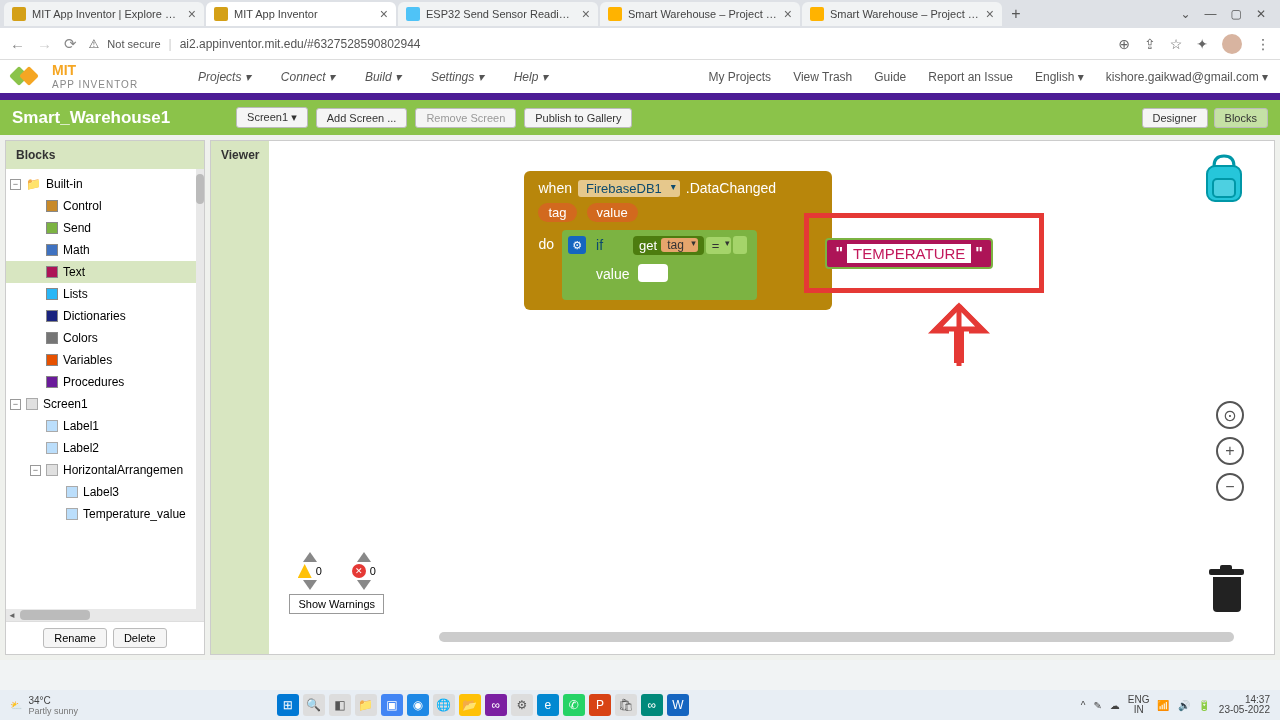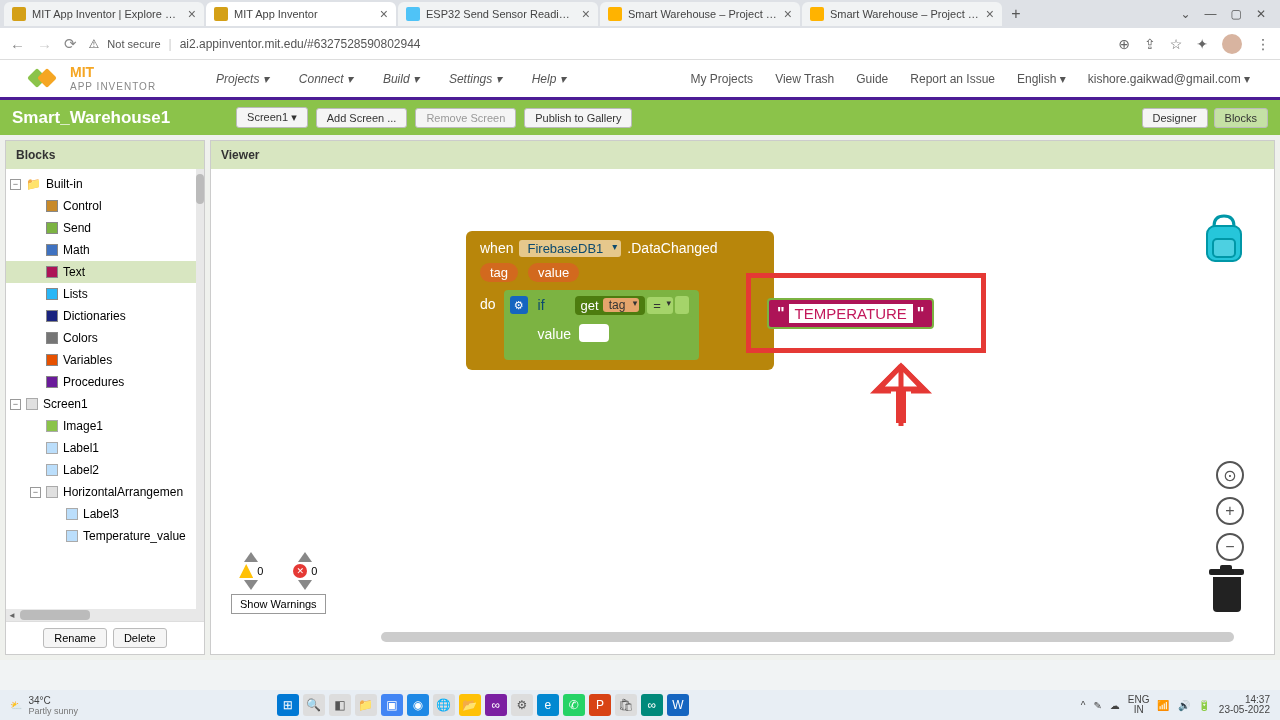--- a/index.html
+++ b/index.html
@@ -16,21 +16,21 @@
 .window-controls { margin-left:auto; display:flex; gap:14px; padding-right:10px; color:#555; font-size:12px; }
 
 .addr-bar { height:32px; background:#fff; display:flex; align-items:center; padding:0 10px; gap:12px; border-bottom:1px solid #ddd; }
 .nav-btn { color:#888; font-size:15px; cursor:pointer; }
 .addr-field { flex:1; display:flex; align-items:center; gap:8px; font-size:12px; color:#555; }
 .addr-field .warn { font-size:11px; }
 .addr-icons { display:flex; gap:14px; color:#666; font-size:14px; align-items:center; }
 .avatar { width:20px; height:20px; background:#d8b4a0; border-radius:50%; }
 
 
-.app-header { height:40px; background:#fff; display:flex; align-items:center; padding:0 30px; border-bottom:3px solid #4c1d95; }
+.app-header { height:40px; background:#fff; display:flex; align-items:center; padding:0 12px; border-bottom:7px solid #4c1d95; }
 .logo { display:flex; align-items:center; gap:8px; margin-right:60px; }
 .logo-icon { width:32px; height:24px; position:relative; }
 .logo-icon::before { content:''; position:absolute; width:14px; height:14px; background:#8bc34a; border-radius:2px; transform:rotate(45deg); left:0; top:5px; }
 .logo-icon::after { content:''; position:absolute; width:14px; height:14px; background:#f5a623; border-radius:2px; transform:rotate(45deg); left:10px; top:5px; }
 .logo-text { font-size:10px; line-height:1.1; }
 .logo-text b { color:#f5a623; font-size:14px; }
 .logo-text span { color:#888; letter-spacing:1px; }
 .menu-bar { display:flex; gap:30px; font-size:12px; color:#555; }
 .menu-item { cursor:pointer;font-style:italic; }
 .right-menu { margin-left:auto; display:flex; gap:22px; font-size:12px; color:#555; align-items:center; }
@@ -56,21 +56,21 @@
 .cat-icon { width:12px; height:12px; border:1px solid #888; }
 .comp-icon { width:12px; height:12px; background:#e0e0e0; border:1px solid #aaa; }
 .tree-scroll { width:8px; background:#e8e8e8; position:absolute; right:0; top:0; bottom:0;}
 .tree-scroll::after { content:''; position:absolute; top:5px; width:8px; height:30px; background:#bbb; border-radius:4px; }
 .bottom-scroll { height:12px; background:#e8e8e8; display:flex; align-items:center; }
 .bottom-scroll::before { content:'◄'; font-size:8px; padding:0 2px; color:#666;}
 .bottom-scroll-thumb { height:10px; width:70px; background:#bbb; border-radius:4px; margin-left:2px;}
 .panel-footer { padding:6px; display:flex; gap:6px; justify-content:center; border-top:1px solid #ddd; }
 .panel-footer button { padding:3px 10px; font-size:11px; border:1px solid #bbb; background:#f5f5f5; border-radius:3px; }
 
-.viewer-panel { flex:1; background:#fff; border:1px solid #ccc; display:flex; flex-direction:column;gap:32px; }
+.viewer-panel { flex:1; background:#fff; border:1px solid #ccc; display:flex; flex-direction:row; }
 .canvas { flex:1; position:relative; background:#fff; overflow:hidden; }
 
 
 .event-block { position:absolute; left:255px; top:30px; }
 .eb-top { background:#b8860b; color:#fff; padding:6px 14px 0 14px; border-radius:6px 6px 0 0; display:flex; align-items:center; gap:6px; font-size:14px; height:28px;}
 .eb-dropdown { background:#e6c88c; color:#0c4a6e; padding:1px 18px 1px 8px; border-radius:3px; font-size:13px; position:relative; }
 .eb-dropdown::after { content:'▾'; position:absolute; right:4px; font-size:10px; }
 .eb-params { background:#b8860b; padding:4px 14px 8px 14px; display:flex; gap:10px; }
 .eb-param { background:#d2691e; color:#fff; padding:2px 10px; border-radius:10px; font-size:13px; }
 .eb-body { background:#b8860b; padding:0 0 10px 14px; display:flex; min-height:70px; border-radius:0 0 6px 6px; width:308px;}
@@ -266,24 +266,20 @@
           <span>Variables</span>
         </div>
       <div class="tree-item indent1">
           <span class="cat-icon" style="background:#6a1b9a"></span>
           <span>Procedures</span>
         </div>
       <div class="tree-item">
           <span class="expander">−</span>
           <span class="comp-icon"></span>
           <span>Screen1</span>
-        </div>
-      <div class="tree-item indent1">
-          <span class="comp-icon" style="background:#8bc34a"></span>
-          <span>Image1</span>
         </div>
       <div class="tree-item indent1">
           <span class="comp-icon" style="background:#bbdefb"></span>
           <span>Label1</span>
         </div>
       <div class="tree-item indent1">
           <span class="comp-icon" style="background:#bbdefb"></span>
           <span>Label2</span>
         </div>
       <div class="tree-item indent1">

